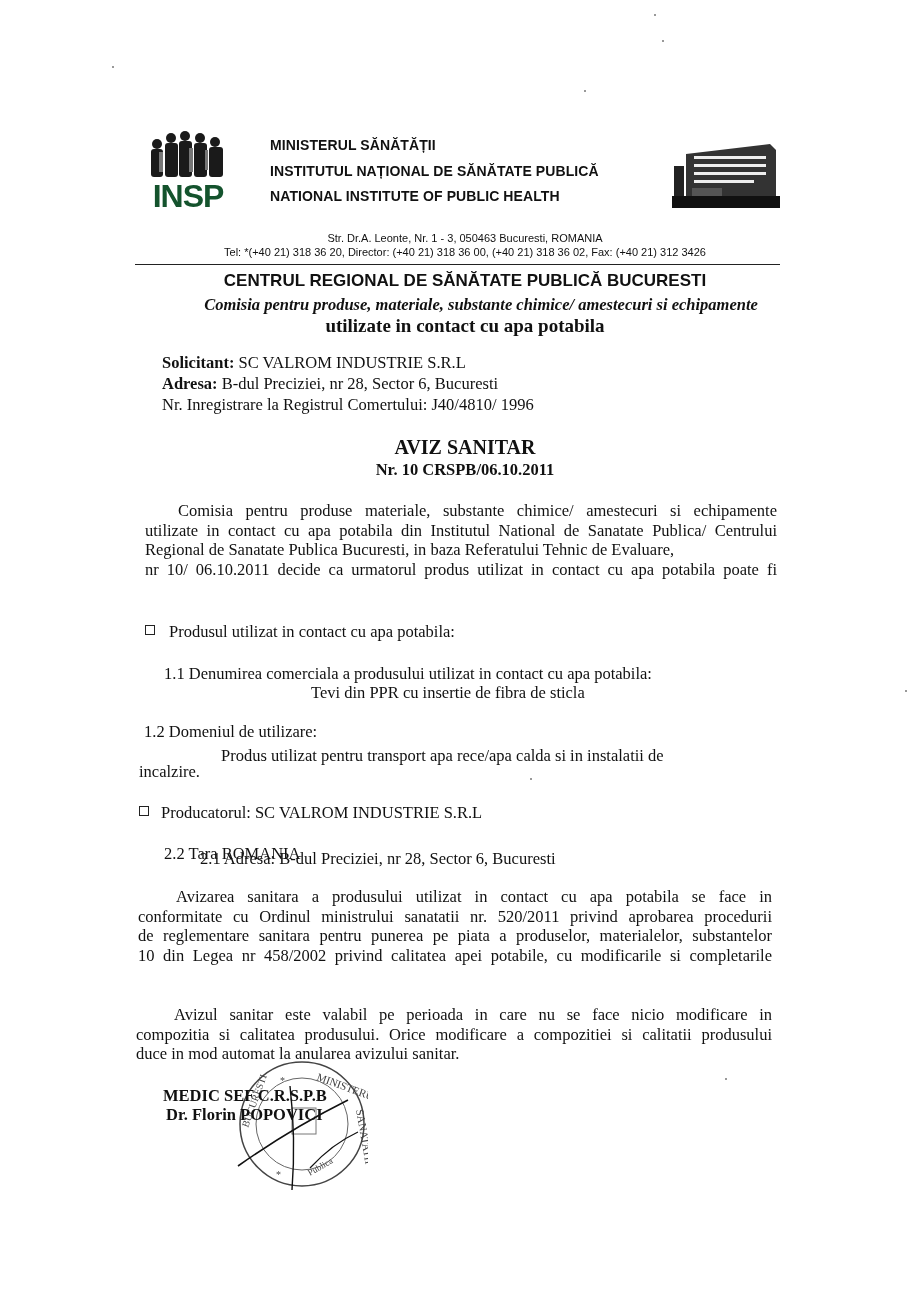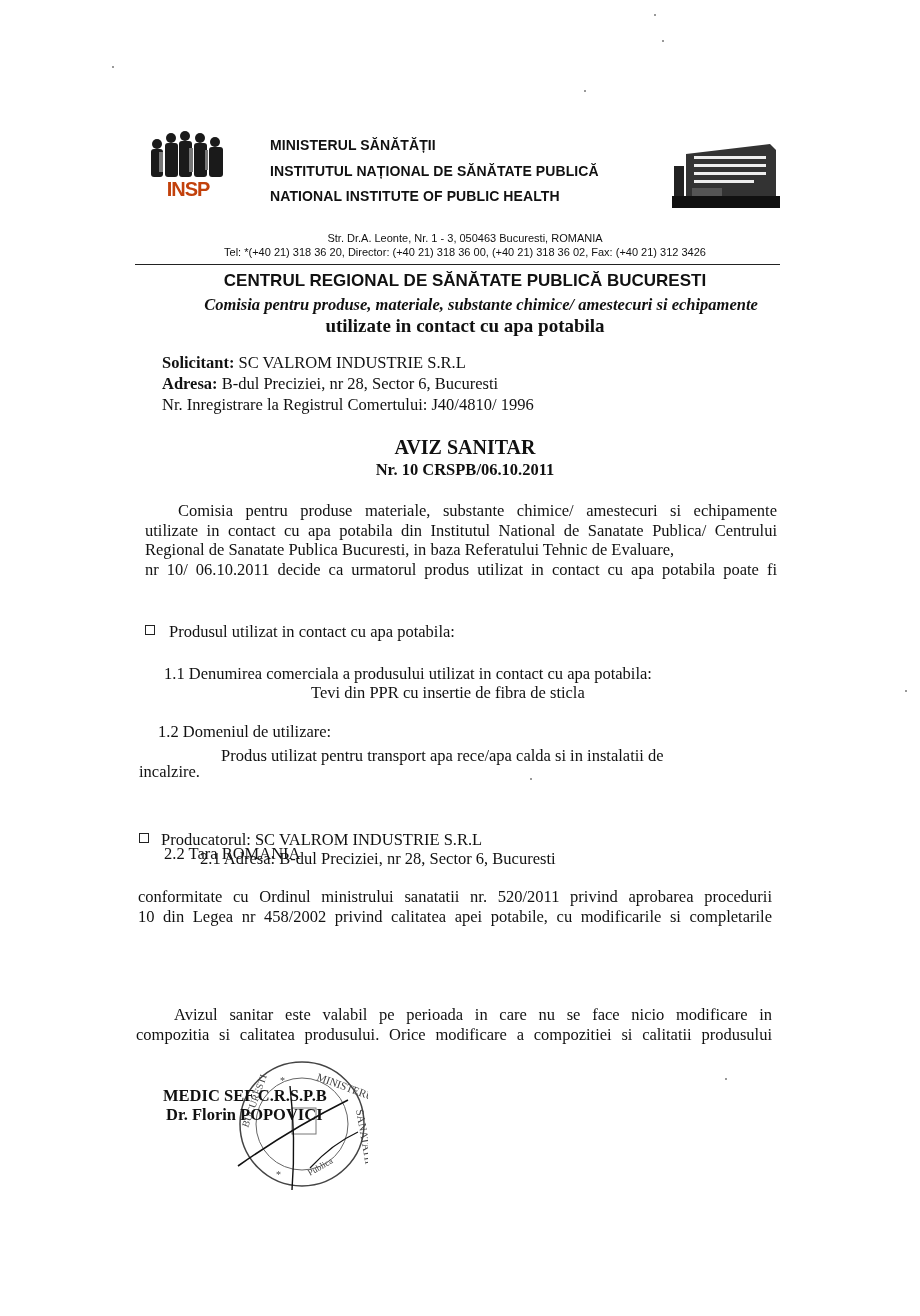--- a/index.html
+++ b/index.html
@@ -35,21 +35,21 @@
         <rect x="49" y="15" width="13" height="34" rx="3"></rect>
       <circle cx="70" cy="14" r="5"></circle>
         <rect x="64" y="19" width="14" height="30" rx="3"></rect>
     </g>
     <g fill="#777">
       <rect x="14" y="24" width="4" height="20"></rect>
         <rect x="44" y="20" width="4" height="24"></rect>
         <rect x="60" y="22" width="3" height="20"></rect>
     </g>
   </svg>
-  <div class="abs sans" style="left:0; top:50px; width:86px; text-align:center; font-weight:900; font-size:20px; letter-spacing:-1px; color:#c2410c;">INSP</div>
+  <div class="abs sans" style="left:0; top:50px; width:86px; text-align:center; font-weight:900; font-size:32px; letter-spacing:-1px; color:#14532d;">INSP</div>
 </div>
 
 <div class="abs hdr-line sans" style="top:137px;">MINISTERUL SĂNĂTĂȚII</div>
 <div class="abs hdr-line sans" style="top:163px;">INSTITUTUL NAȚIONAL DE SĂNĂTATE PUBLICĂ</div>
 <div class="abs hdr-line sans" style="top:188px;">NATIONAL INSTITUTE OF PUBLIC HEALTH</div>
 
 <div class="abs logo-bldg">
   <svg width="108" height="70" viewBox="0 0 108 70">
     <rect x="0" y="0" width="108" height="70" fill="#fff"></rect>
     <rect x="2" y="28" width="10" height="40" fill="#222"></rect>
@@ -89,38 +89,41 @@
   <div class="justify" style="text-align-last:justify;">utilizate in contact cu apa potabila din Institutul National de Sanatate Publica/ Centrului</div>
   <div>Regional de Sanatate Publica Bucuresti, in baza Referatului Tehnic de Evaluare,</div>
   <div class="justify" style="text-align-last:justify;"> nr 10/ 06.10.2011  decide ca urmatorul produs  utilizat in contact cu apa potabila poate fi</div>
 </div>
 
 <div class="abs serif body-txt" style="left:145px; top:622px;">
   <span class="bullet"></span><span>Produsul utilizat in contact cu apa potabila:</span>
 </div>
 <div class="abs serif body-txt" style="left:164px; top:664px;">1.1 Denumirea comerciala a produsului utilizat in contact cu apa potabila:</div>
 <div class="abs serif body-txt" style="left:311px; top:683px;">Tevi din  PPR cu insertie de  fibra de sticla</div>
-<div class="abs serif body-txt" style="left:158px; top:722px;">1.2  Domeniul de utilizare:</div>
+<div class="abs serif body-txt" style="left:144px; top:722px;">1.2  Domeniul de utilizare:</div>
 <div class="abs serif body-txt" style="left:221px; top:746px;">Produs  utilizat pentru transport apa rece/apa calda  si in instalatii de</div>
 <div class="abs serif body-txt" style="left:139px; top:762px;">incalzire.</div>
 
-<div class="abs serif body-txt" style="left:139px; top:830px;">
+<div class="abs serif body-txt" style="left:139px; top:803px;">
   <span class="bullet" style="margin-right:12px;"></span><span>Producatorul: SC VALROM INDUSTRIE S.R.L</span>
 </div>
 <div class="abs serif body-txt" style="left:164px; top:849px;margin-left:36px;">2.1  Adresa: B-dul Preciziei, nr 28, Sector 6, Bucuresti</div>
 <div class="abs serif body-txt" style="left:164px; top:844px;">2.2  Tara ROMANIA</div>
 
 <div class="abs serif body-txt" style="left:138px; top:887px; width:634px;">
+  <div class="justify" style="text-indent:38px; text-align-last:justify;">Avizarea sanitara a produsului utilizat in contact cu apa potabila se face in</div>
   <div class="justify" style="text-align-last:justify;">conformitate cu Ordinul ministrului sanatatii nr. 520/2011 privind aprobarea procedurii</div>
+  <div class="justify" style="text-align-last:justify;">de reglementare sanitara pentru punerea pe piata a produselor, materialelor, substantelor</div>
   <div class="justify" style="text-align-last:justify;">10 din Legea nr 458/2002 privind calitatea apei potabile, cu modificarile si completarile</div>
 </div>
 
 <div class="abs serif body-txt" style="left:136px; top:1005px; width:636px;">
   <div class="justify" style="text-indent:38px; text-align-last:justify;">Avizul sanitar este valabil pe perioada in care nu se face nicio modificare in</div>
   <div class="justify" style="text-align-last:justify;">compozitia si calitatea produsului. Orice modificare a  compozitiei si calitatii produsului</div>
+  <div>duce in mod automat la anularea avizului sanitar.</div>
 </div>
 
 <div class="abs stamp">
   <svg width="136" height="134" viewBox="0 0 136 134">
     <circle cx="70" cy="66" r="62" fill="none" stroke="#444" stroke-width="1.5"></circle>
     <circle cx="70" cy="66" r="46" fill="none" stroke="#666" stroke-width="1"></circle>
     <rect x="60" y="50" width="24" height="26" fill="none" stroke="#777" stroke-width="1"></rect>
     <text x="84" y="22" font-family="Liberation Serif, serif" font-size="11" fill="#444" transform="rotate(20 84 22)">MINISTERUL</text>
     <text x="124" y="52" font-family="Liberation Serif, serif" font-size="11" fill="#444" transform="rotate(80 124 52)">SANATATII</text>
     <text x="78" y="118" font-family="Liberation Serif, serif" font-size="9" fill="#444" transform="rotate(-30 78 118)">Publica</text>

